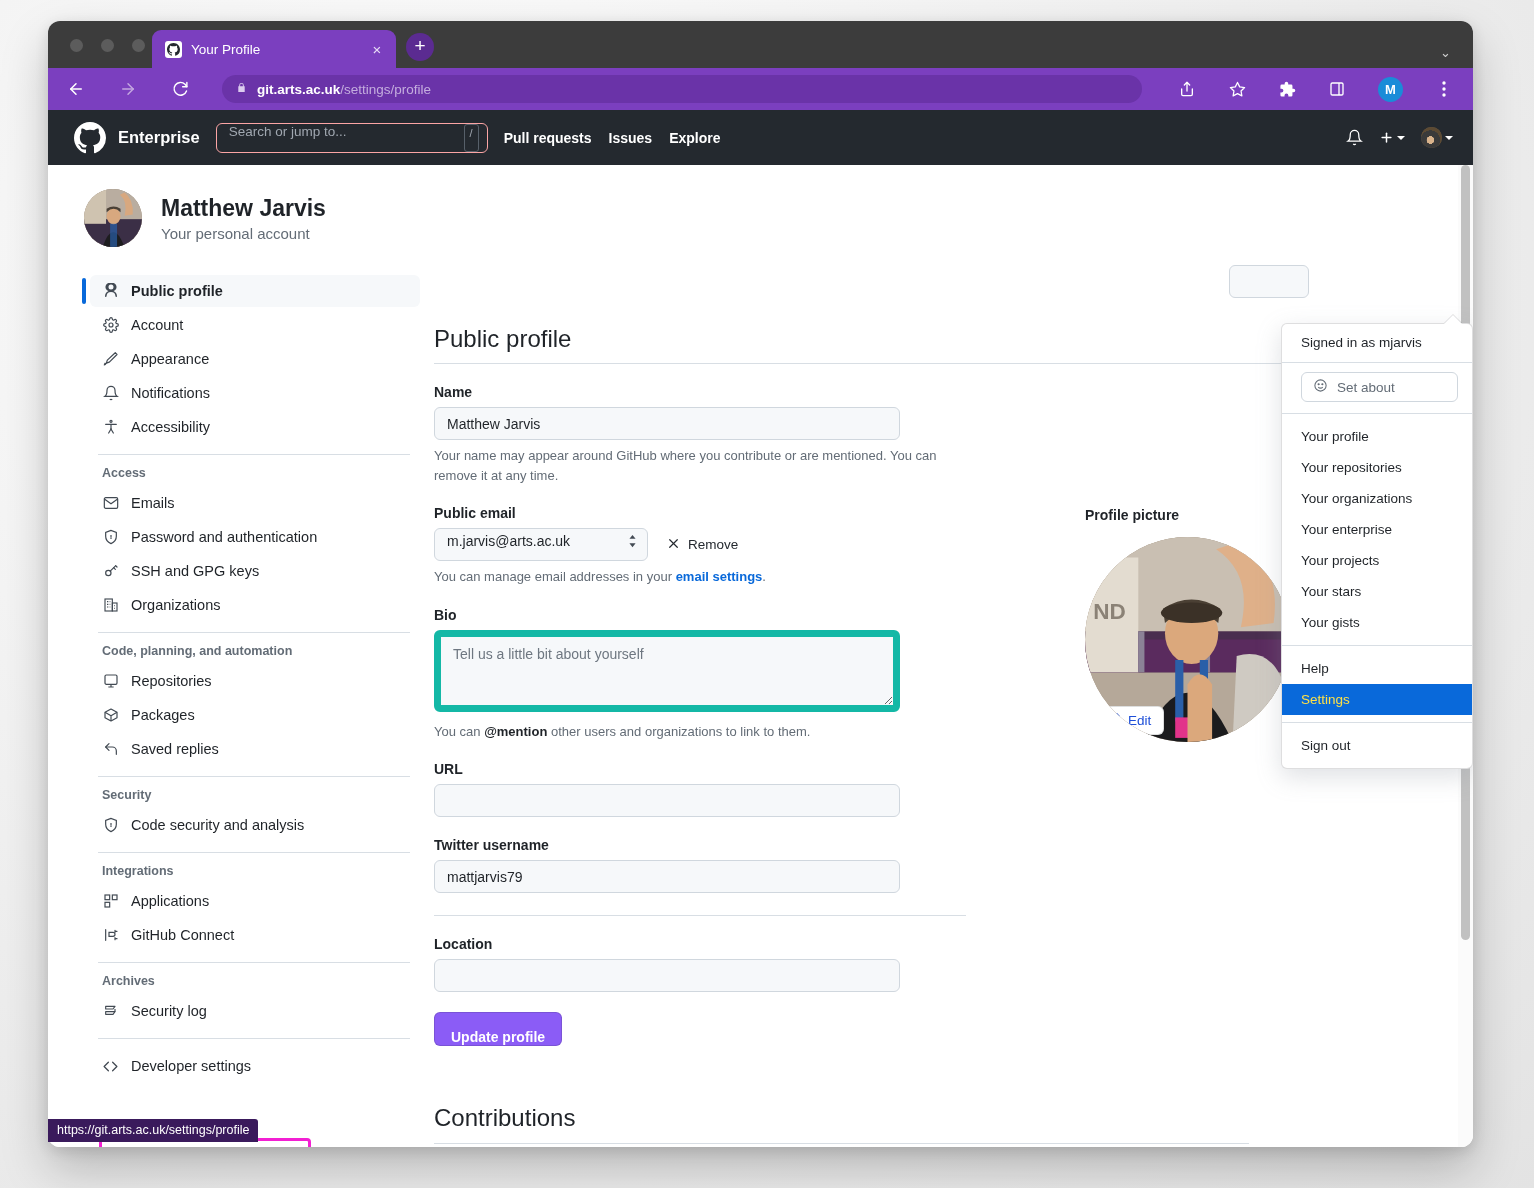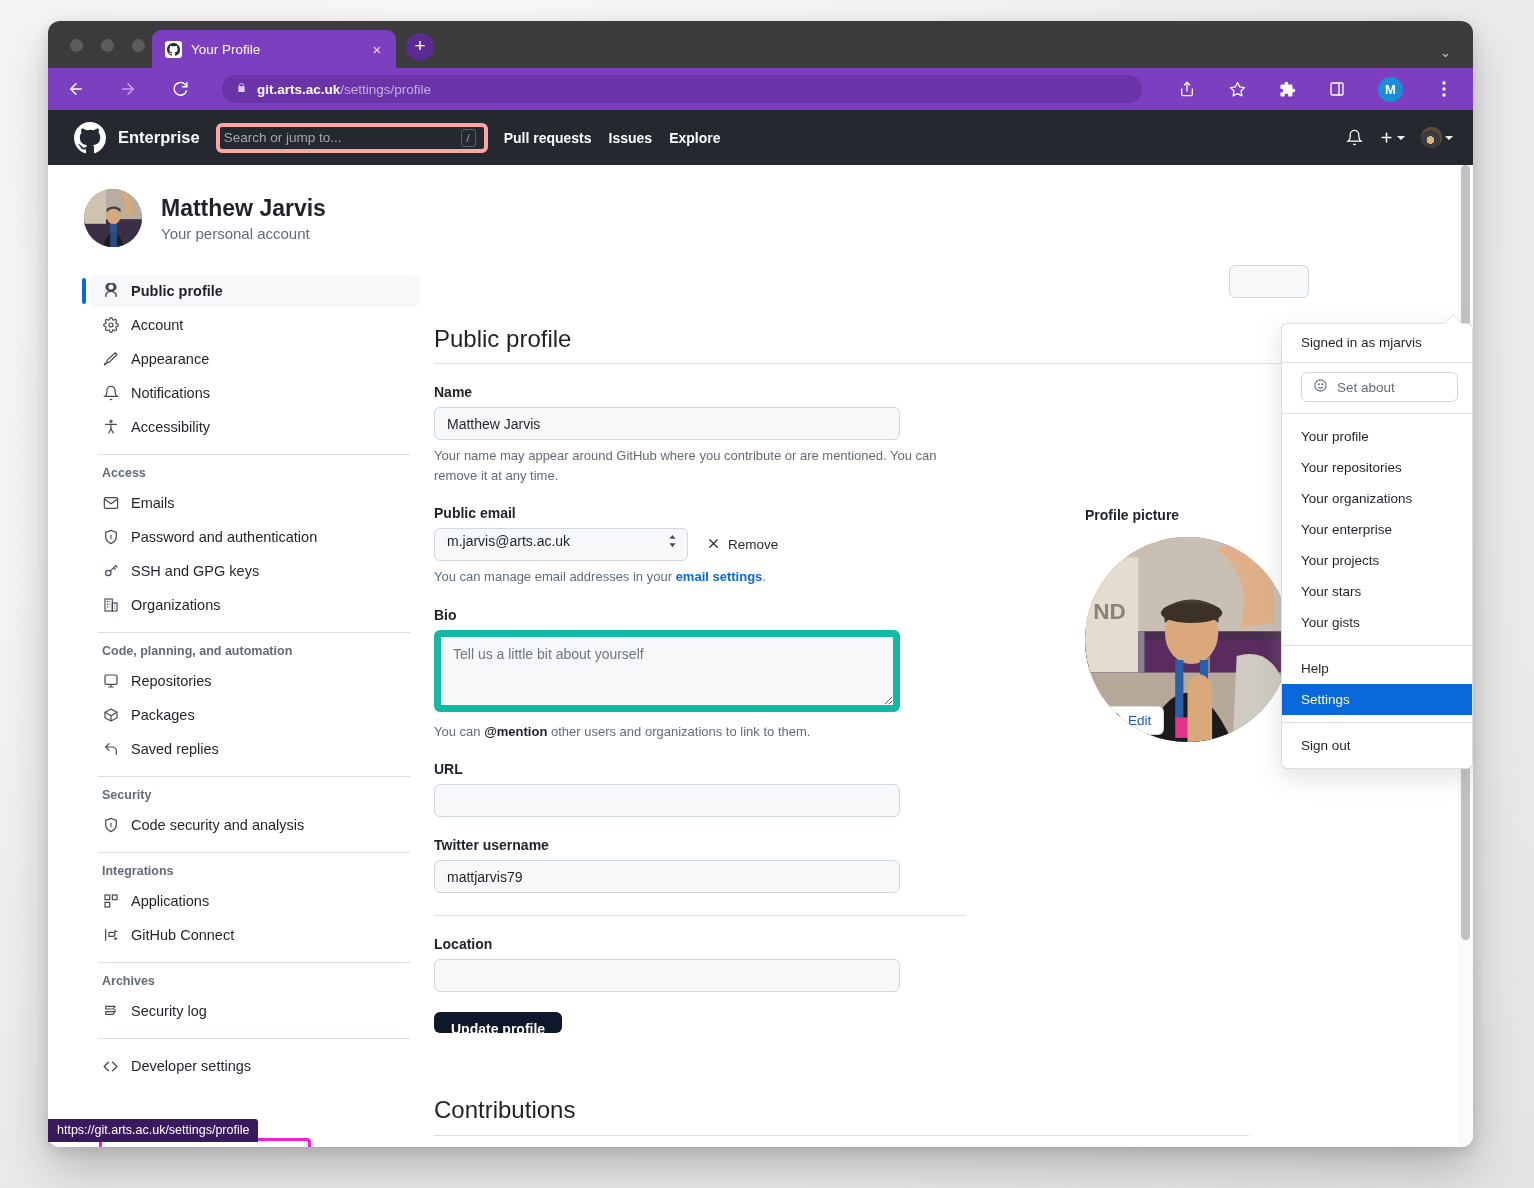--- a/index.html
+++ b/index.html
@@ -113,23 +113,23 @@
     background: #24292f;
     display: flex; align-items: center;
     padding: 0 16px 0 26px;
     gap: 16px;
     position: relative;
   }
   .gh-mark { color: #fff; flex: none; display: flex; }
   .gh-ent { color: #fff; font-size: 16.5px; font-weight: 600; flex: none; margin-left: -4px; }
   .gh-search {
     width: 272px; height: 30px; flex: none;
-    border: 4px solid #fca5a5; border-radius: 6px;
+    border: 1px solid #fca5a5; border-radius: 6px;
     background: transparent;
-    display: flex; align-items: center; padding: 0 8px 0 4px;
+    display: flex; padding: 0 8px 0 12px;
     cursor: text;
   }
   .gh-search .ph { flex: 1; color: #a0a7b0; font-size: 13.5px; }
   .slashkey {
     border: 1px solid #57606a; border-radius: 3px;
     color: #a0a7b0; font-size: 11px; padding: 0 5px; line-height: 16px;
   }
   .gh-nav { display: flex; gap: 17px; align-items: center; }
   .gh-nav a { color: #ffffff; font-size: 14px; font-weight: 600; text-decoration: none; cursor: pointer; white-space: nowrap; }
   .gh-right { margin-left: auto; display: flex; align-items: center; gap: 16px; padding-right: 4px; }
@@ -220,21 +220,21 @@
     padding: 0 12px;
     font-family: "Liberation Sans", sans-serif;
   }
   .finput::placeholder { color: #6e7781; }
   .fhint { font-size: 13px; color: #636c76; margin-top: 6px; width: 522px; line-height: 1.5; }
   .fhint b { color: #1f2328; font-weight: 700; }
   .fhint a { color: #0969da; text-decoration: none; font-weight: 600; }
 
   .selectrow { display: flex; align-items: center; gap: 19px; }
   .fselect {
-    width: 254px; height: 33px;
+    width: 214px; height: 33px;
     border: 1px solid #d0d7de; border-radius: 6px;
     background: #f6f8fa; font-size: 14px; color: #1f2328;
     padding: 0 10px 8px 12px;
     display: flex; align-items: center; cursor: pointer;
   }
   .fselect .val { flex: 1; }
   .updown { font-size: 10px; color: #424a53; line-height: 1; display: flex; flex-direction: column; gap: 1px; }
   .removebtn { display: flex; align-items: center; gap: 8px; font-size: 13.5px; color: #24292f; cursor: pointer; }
 
   .fbio {
@@ -243,23 +243,23 @@
     background: #f6f8fa; font-size: 14px; color: #1f2328;
     padding: 9px 12px; resize: vertical;
     font-family: "Liberation Sans", sans-serif;
   }
   .fbio::placeholder { color: #6e7781; }
 
   .thinrule { border-top: 1px solid #d8dee4; margin: 22px 0 0 0; width: 532px; }
 
   .btn-green {
     margin-top: 20px;
-    background: #0f172a; border: 1px solid rgba(27,31,36,0.15);
+    background: #8b5cf6; border: 1px solid rgba(27,31,36,0.15);
     color: #ffffff; font-size: 14px; font-weight: 600;
-    padding: 8px 16px; height: 21px; border-radius: 6px; cursor: pointer;
+    padding: 16px 16px; height: 21px; border-radius: 6px; cursor: pointer;
     font-family: "Liberation Sans", sans-serif;
   }
 
   .h2b { font-size: 24px; color: #1f2328; font-weight: 400; margin-top: 58px; }
   .rule2 { border-top: 1px solid #d8dee4; margin-top: 11px; width: 815px; }
 
   
   .picpanel { position: absolute; left: 1037px; top: 0; width: 220px; }
   .picpanel .ttl { font-size: 14px; font-weight: 600; color: #1f2328; padding-top: 342px; }
   .bigpic {
@@ -316,21 +316,21 @@
     height: 30px; display: flex; align-items: center; gap: 9px;
     padding: 0 11px; color: #636c76; font-size: 13.5px; cursor: pointer;
   }
   .dd-group { padding: 7px 0; border-bottom: 1px solid #d8dee4; }
   .dd-group:last-child { border-bottom: none; }
   .dd-item {
     font-size: 13.5px; color: #1f2328;
     padding: 5px 14px 5px 19px;
     cursor: pointer; line-height: 21px;
   }
-  .dd-item.sel { background: #0969da; color: #fef9c3; }
+  .dd-item.sel { background: #0969da; color: #fde047; }
 
   
   .statusurl {
     position: absolute; left: 48px; top: 1119px;
     background: #3a1a5c;
     color: #ffffff; font-size: 12.5px;
     padding: 4px 9px 5px 9px;
     border-radius: 0 3px 0 0;
     z-index: 60;
     white-space: nowrap;

